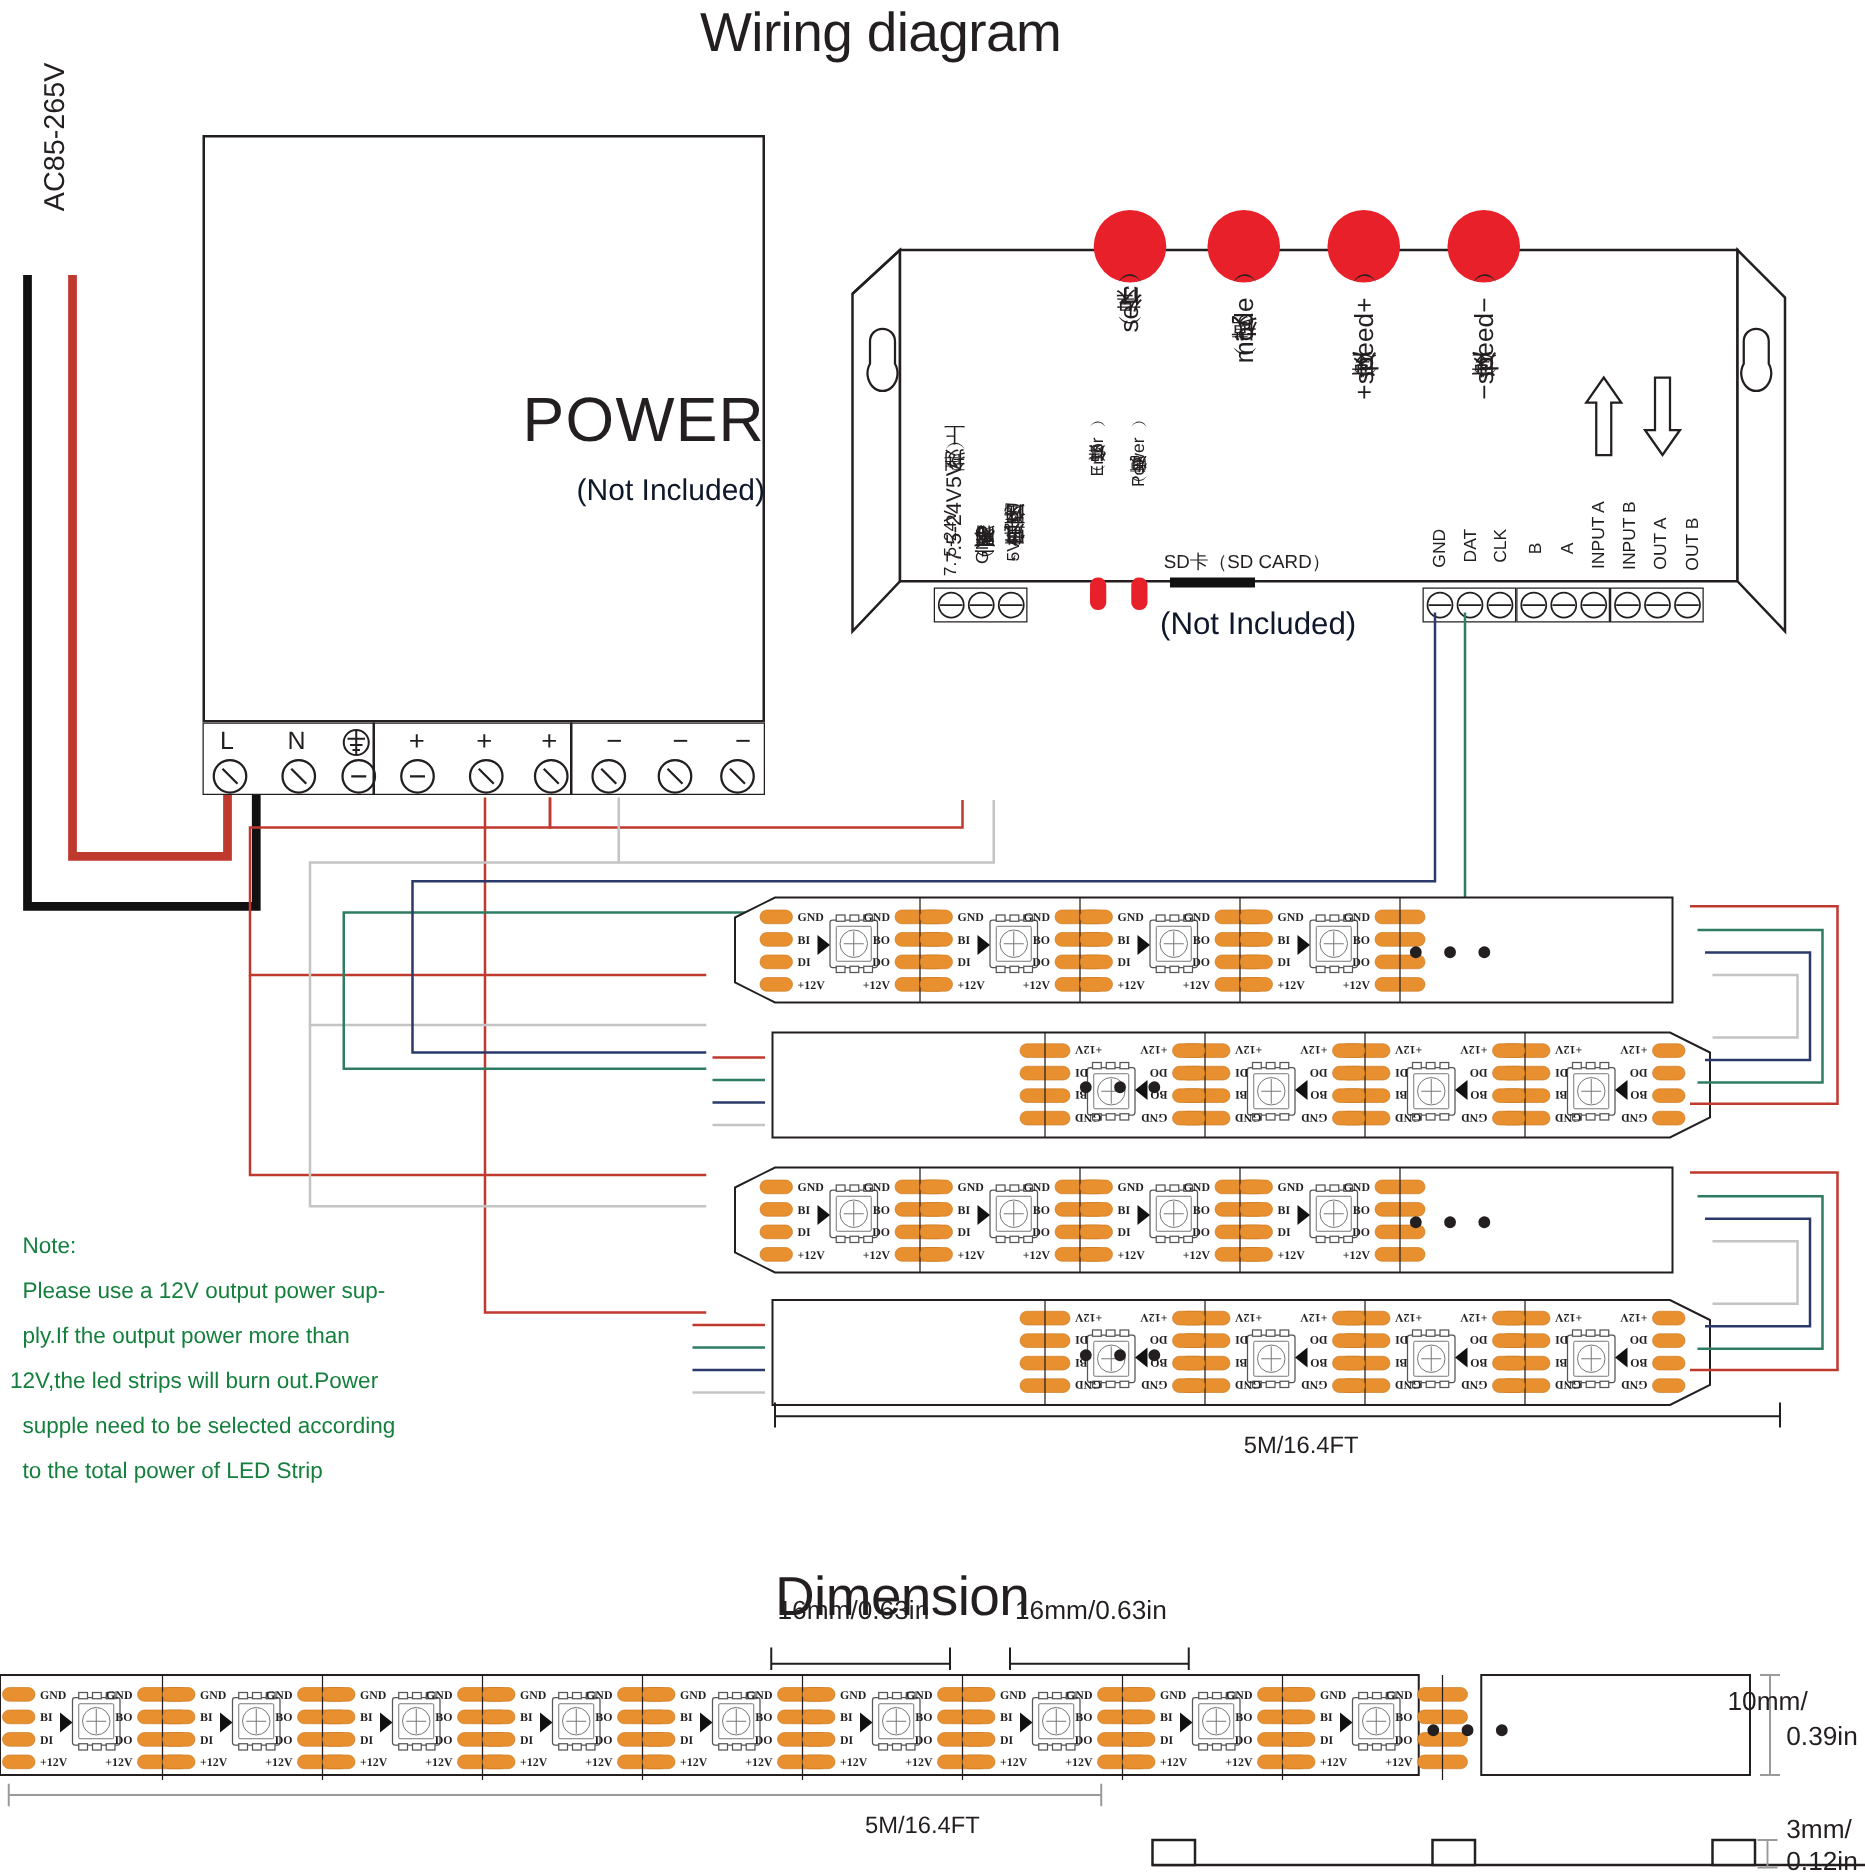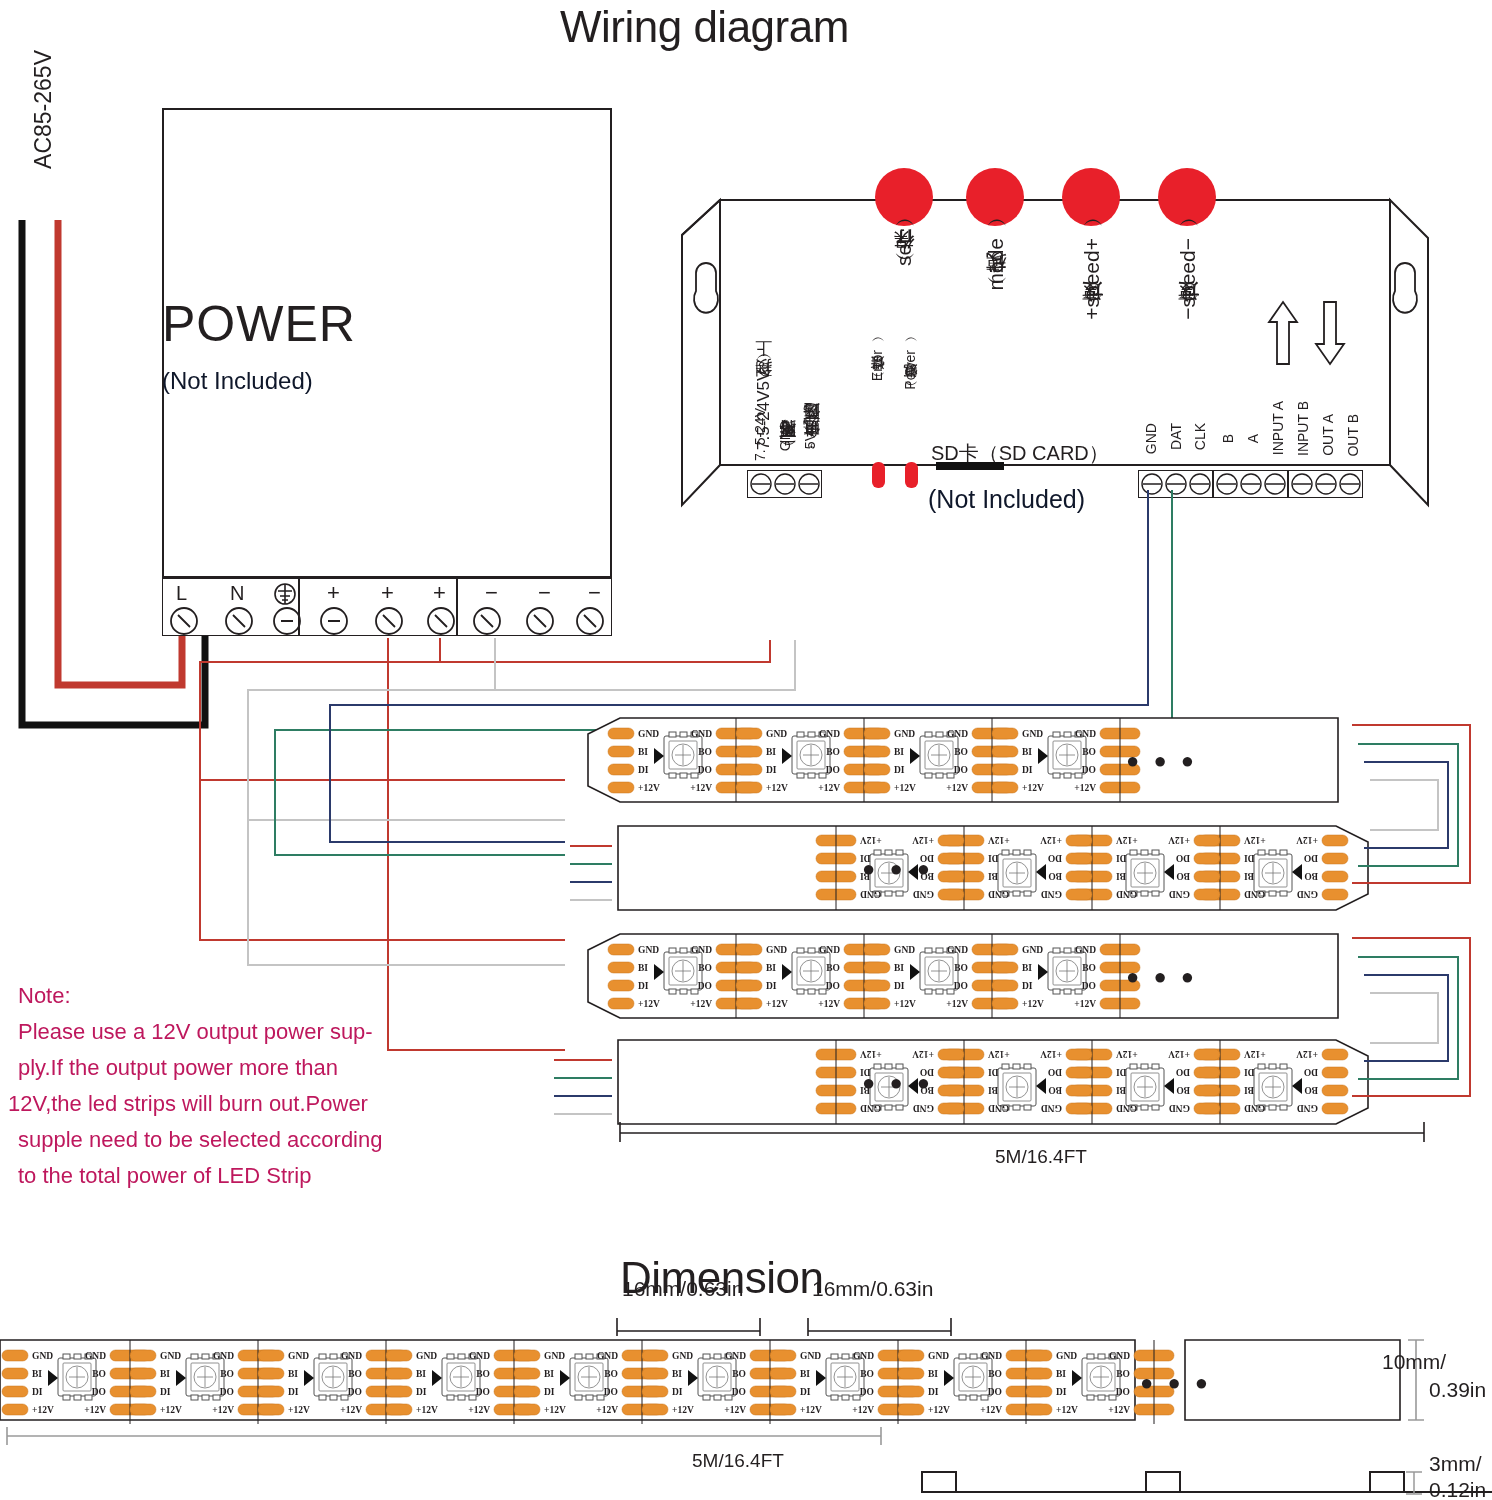--- a/index.html
+++ b/index.html
@@ -3,21 +3,21 @@
 <meta charset="utf-8">
 <style>
   html,body{margin:0;padding:0;background:#fff;}
   body{width:1492px;height:1500px;position:relative;overflow:hidden;
        font-family:"Liberation Sans","DejaVu Sans",sans-serif;color:#231f20;}
   .abs{position:absolute;}
   .ttl{font-size:44px;font-weight:400;letter-spacing:-0.5px;color:#231f20;white-space:nowrap;}
   .vtext180{writing-mode:vertical-rl;transform:rotate(180deg);white-space:nowrap;}
   .box{box-sizing:border-box;border:2px solid #231f20;background:#fff;}
   .thin{box-sizing:border-box;border:1.6px solid #231f20;background:#fff;}
-  .note{font-size:22px;line-height:36px;color:#be185d;white-space:pre;}
+  .note{font-size:18px;line-height:36px;color:#15803d;white-space:pre;}
   .lbl{font-size:15px;color:#231f20;white-space:nowrap;}
   .lblsm{font-size:13px;color:#231f20;white-space:nowrap;}
   .gray{color:#0f172a;}
   .ledred{background:#e8202a;border-radius:50%;}
   .dim{font-size:21px;color:#231f20;white-space:nowrap;}
   .dim2{font-size:19px;color:#231f20;white-space:nowrap;}
   svg{display:block;overflow:visible;}
   .pad{fill:#e8902f;stroke:#c9761f;stroke-width:.5;}
   .padtxt{font-family:"Liberation Serif","DejaVu Serif",serif;font-size:9.5px;fill:#231f20;font-weight:700;}
   .chip{fill:#fff;stroke:#555;stroke-width:1;}
@@ -31,21 +31,21 @@
 <div class="abs ttl" style="left:620px;top:1253px;">Dimension</div>
 
 <div class="abs vtext180 lbl" style="left:30px;top:50px;font-size:23px;">AC85-265V</div>
 
 <svg class="abs" style="left:0;top:180px;" width="260" height="560">
   <path d="M22 40 L22 545 L205 545 L205 420" fill="none" stroke="#111111" stroke-width="7"></path>
   <path d="M58 40 L58 505 L182 505 L182 420" fill="none" stroke="#c0392f" stroke-width="7"></path>
 </svg>
 
 <div class="abs box" style="left:162px;top:108px;width:450px;height:470px;"></div>
-<div class="abs" style="left:162px;top:110px;width:450px;height:470px;display:flex;flex-direction:column;align-items:flex-start;justify-content:center;">
+<div class="abs" style="left:162px;top:122px;width:450px;height:470px;display:flex;flex-direction:column;align-items:flex-end;justify-content:center;">
   <div style="font-size:50px;letter-spacing:1px;">POWER</div>
   <div class="gray" style="font-size:24px;margin-top:14px;">(Not Included)</div>
 </div>
 
 <div class="abs thin" style="left:162px;top:578px;width:450px;height:58px;"></div>
 <div class="abs" style="left:298px;top:578px;width:1.6px;height:58px;background:#231f20;"></div>
 <div class="abs" style="left:456px;top:578px;width:1.6px;height:58px;background:#231f20;"></div>
 
 <svg class="abs" style="left:162px;top:578px;" width="452" height="60">
   <g fill="none" stroke="#231f20" stroke-width="1.8">
@@ -104,21 +104,21 @@
       <circle cx="62" cy="14" r="10"></circle>
     <path d="M5 14 L23 14 M29 14 L47 14 M53 14 L71 14"></path>
   </g>
 </svg>
 
 <div class="abs vtext180 lblsm" style="left:868px;top:350px;font-size:14px;">错误灯（Error）</div>
 <div class="abs vtext180 lblsm" style="left:901px;top:350px;font-size:14px;">电源灯（Power）</div>
 <div class="abs" style="left:872px;top:462px;width:13px;height:26px;background:#e8202a;border-radius:6px;"></div>
 <div class="abs" style="left:905px;top:462px;width:13px;height:26px;background:#e8202a;border-radius:6px;"></div>
 
-<div class="abs lblsm" style="left:931px;top:440px;font-size:20px;">SD卡（SD CARD）</div>
+<div class="abs lblsm" style="left:931px;top:440px;font-size:15px;">SD卡（SD CARD）</div>
 <div class="abs" style="left:936px;top:462px;width:68px;height:8px;background:#111;"></div>
 <div class="abs gray" style="left:928px;top:485px;font-size:25px;">(Not Included)</div>
 
 <div class="abs ledred" style="left:875px;top:168px;width:58px;height:58px;"></div>
 <div class="abs vtext180 lbl" style="left:890px;top:238px;font-size:21px;">保存（set）</div>
 
 <div class="abs ledred" style="left:966px;top:168px;width:58px;height:58px;"></div>
 <div class="abs vtext180 lbl" style="left:982px;top:238px;font-size:21px;">模式（mode）</div>
 
 <div class="abs ledred" style="left:1062px;top:168px;width:58px;height:58px;"></div>

